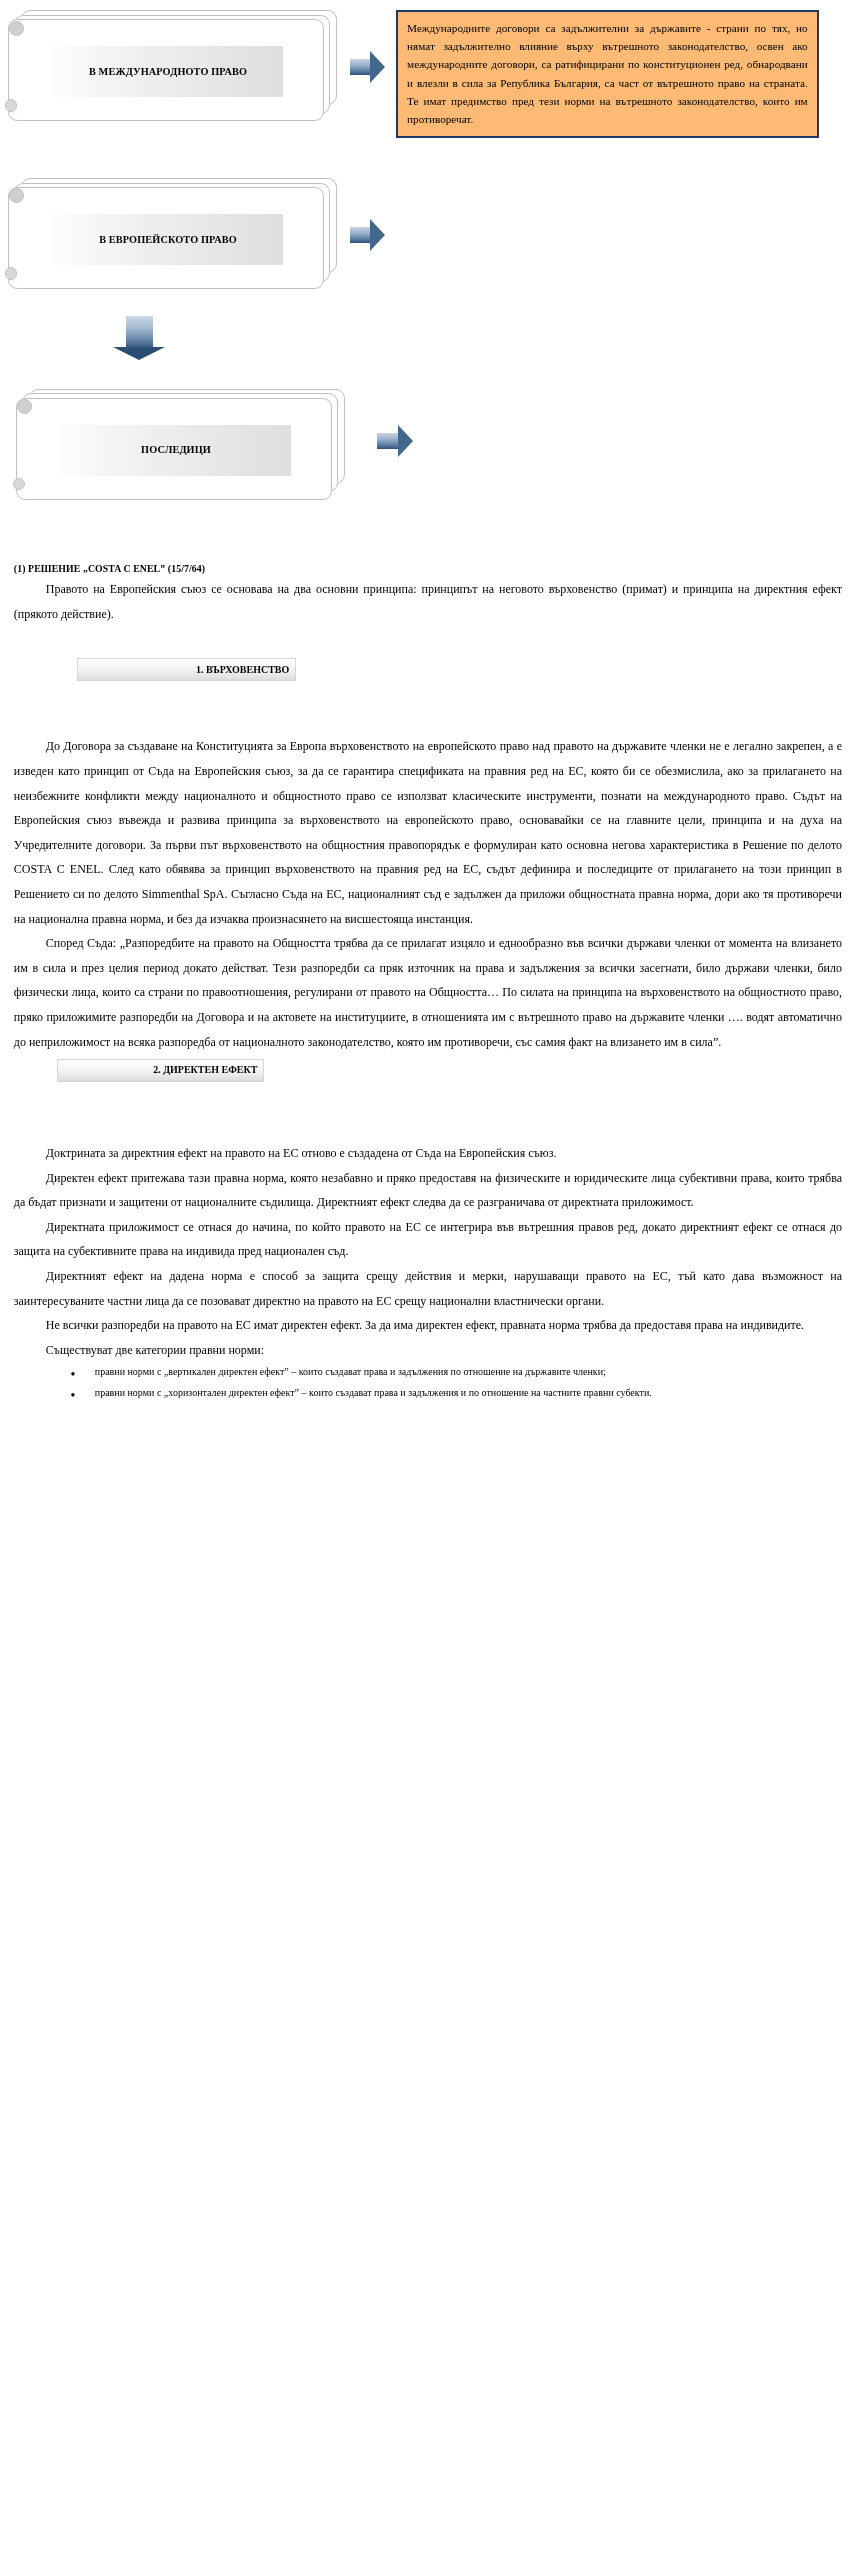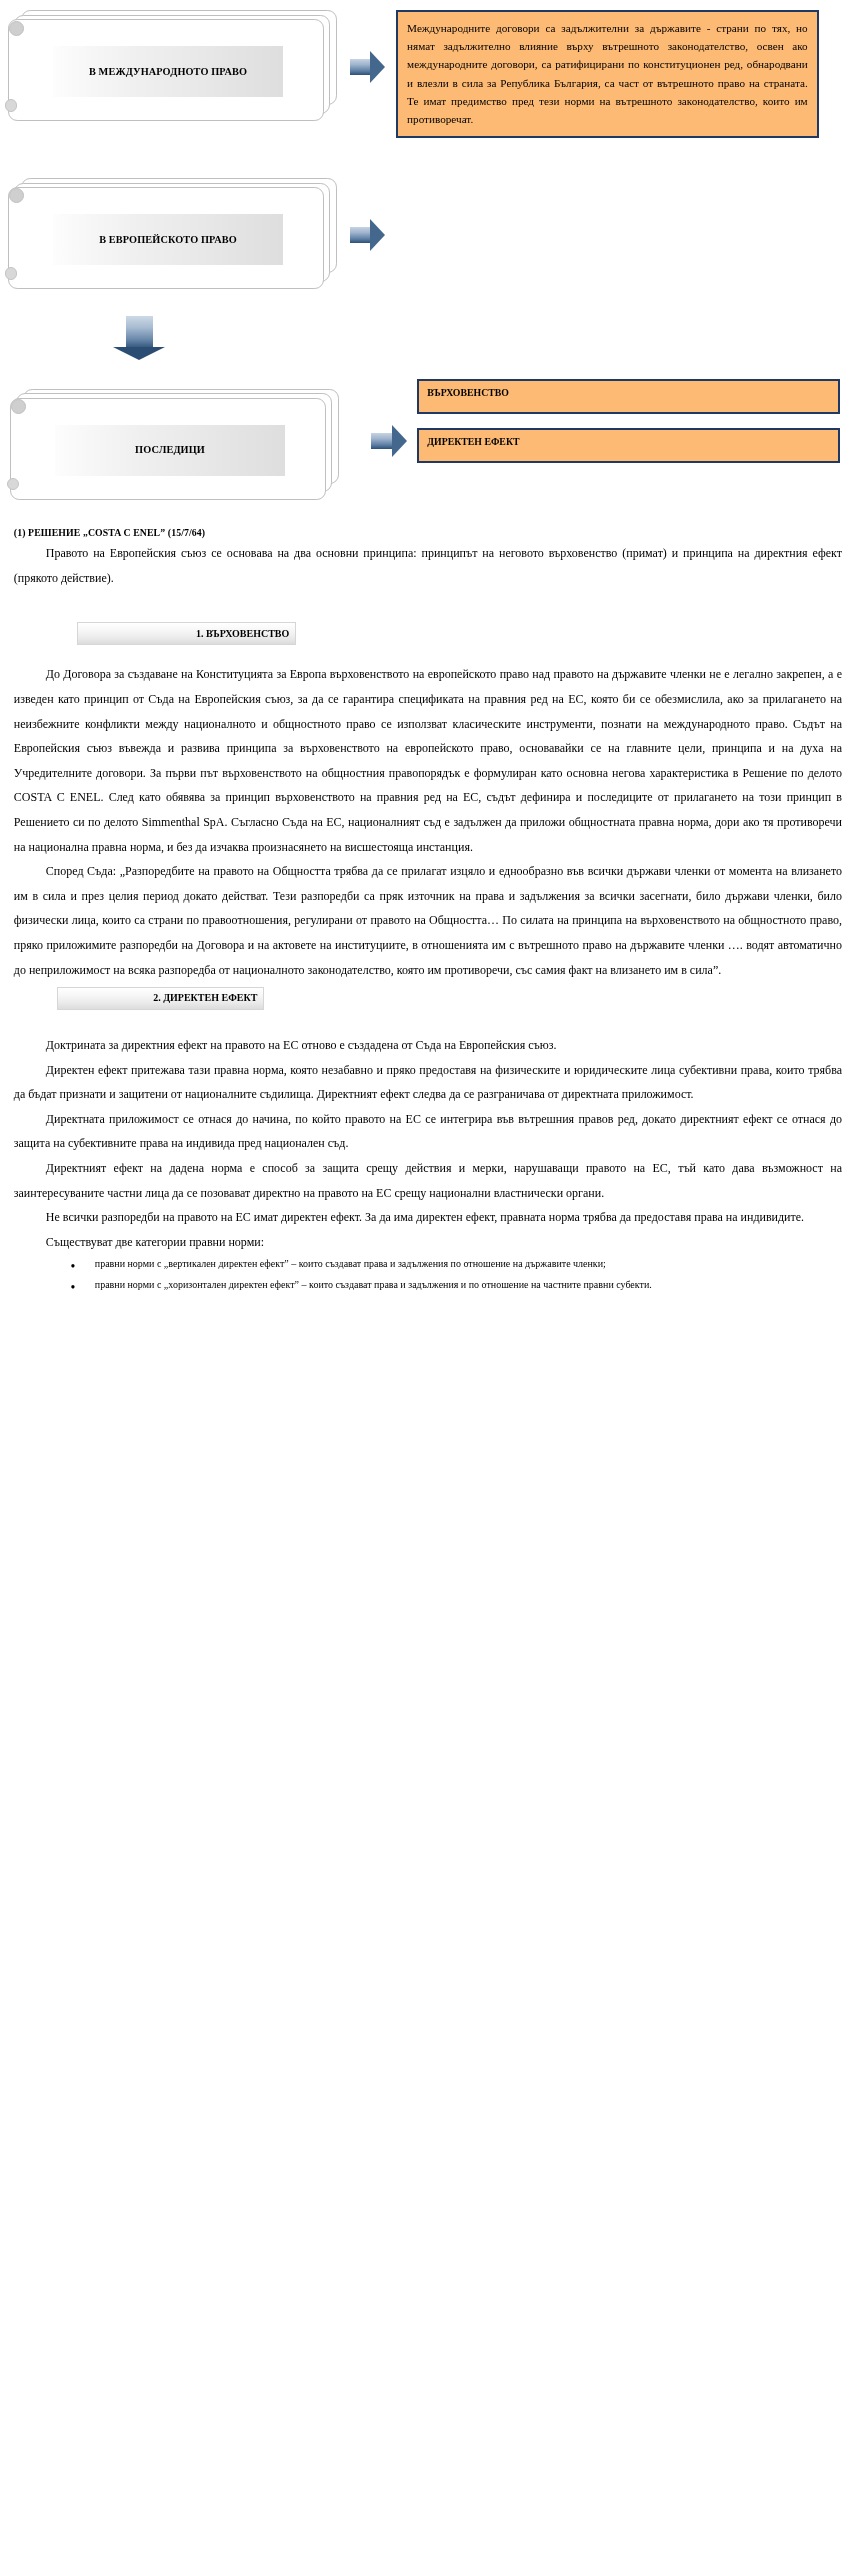--- a/index.html
+++ b/index.html
@@ -143,20 +143,21 @@
     font-weight: bold;
     font-size: 9.8px;
     text-align: left;
     padding: 5.7px 8px 12.6px 8px;
     line-height: 1.3;
   }
 
   
   .body-wrap {
     padding: 0 17px 0 13.8px;
+    margin-top: 36px;
   }
   .section-ref {
     font-weight: bold;
     font-size: 9.8px;
     margin: 0 0 3.4px 0;
     letter-spacing: 0.1px;
   }
   p.para {
     font-size: 12px;
     line-height: 2.05;
@@ -259,39 +260,34 @@
   <div style="padding-left:113px;">
     <div class="arrow-down">
       <div class="shaft"></div>
       <div class="head"></div>
     </div>
   </div>
 
   <div class="spacer-40"></div>
 
   <div class="diagram-row" style="display:flex; align-items:flex-start;">
-    <div class="scroll-shape" style="margin-left:10px; margin-top:4.6px;font-family:Liberation Serif, serif;">
+    <div class="scroll-shape" style="margin-left:16px; margin-top:4.6px;font-family:Liberation Serif, serif;">
       <div class="layer back"></div>
       <div class="layer mid"></div>
       <div class="layer front"></div>
       <div class="curl"></div>
       <div class="curl2"></div>
       <div class="label">ПОСЛЕДИЦИ</div>
     </div>
 
     <div class="arrow-right" style="margin-left:32px; margin-top:41px;">
       <div class="shaft"></div>
       <div class="head"></div>
     </div>
 
-    <div style="margin-left:10.3px; width:423px; margin-top:-4.6px;">
-      <div class="navy-box result">ВЪРХОВЕНСТВО</div>
-      <div class="spacer-24"></div>
-      <div class="navy-box result">ДИРЕКТЕН ЕФЕКТ</div>
-    </div>
   </div>
 
   <div class="spacer-40"></div>
 
   <div class="body-wrap">
     <div class="section-ref">(1)  РЕШЕНИЕ „COSTA C ENEL” (15/7/64)</div>
     <p class="para">Правото на Европейския съюз се основава на два основни принципа: принципът на неговото върховенство (примат) и принципа на директния ефект (прякото действие).</p>
   </div>
 
   <div class="spacer-56"></div>

